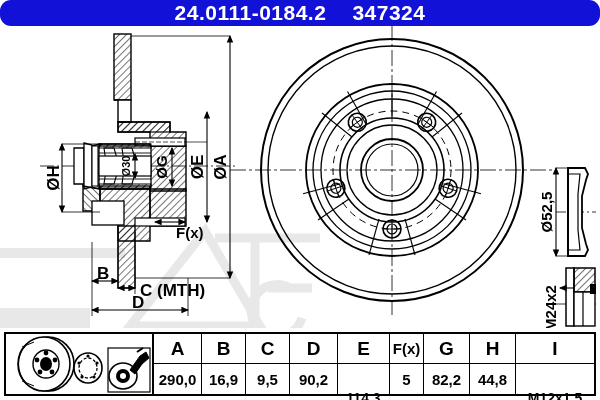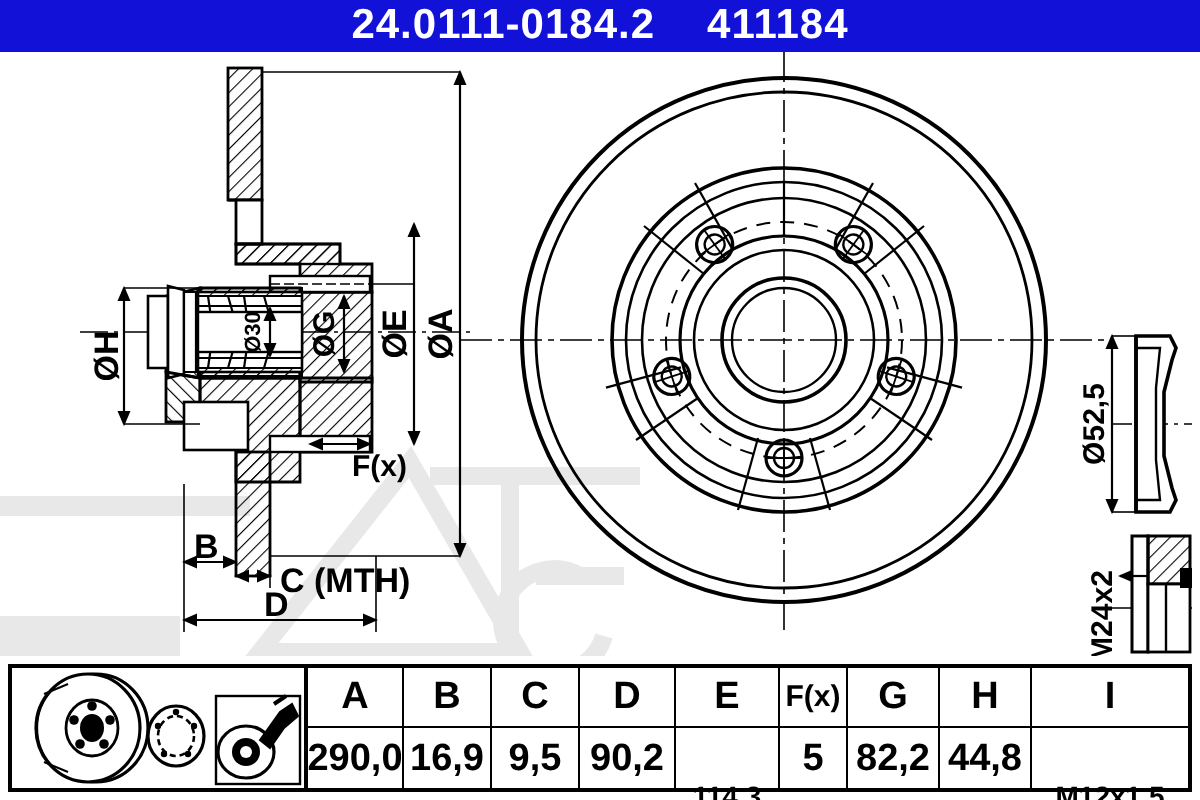--- a/index.html
+++ b/index.html
@@ -17,20 +17,21 @@
     overflow: hidden;
   }
 
   
   .header-bar {
     position: absolute; left: 0; top: 0;
     width: 600px; height: 26px;
     background: #1111d8;
     display: flex; align-items: center; justify-content: center;
     gap: 26px;
+    border-radius: 11px;
   }
   .header-bar .ht {
     color: #ffffff;
     font-size: 21px;
     font-weight: bold;
     letter-spacing: 0.5px;
     white-space: nowrap;
     font-family: "Liberation Sans", sans-serif;
   }
 
@@ -77,21 +78,21 @@
   .col .hd {
     flex: 0 0 30px;
     border-bottom: 1.5px solid #000;
     display: flex; align-items: center; justify-content: center;
     font-size: 19px; font-weight: bold; line-height: 1;
   }
   .col .hd.small { font-size: 15px; }
   .col .vl {
     flex: 1;
     display: flex; align-items: center; justify-content: center;
-    font-size: 19px; font-weight: bold; line-height: 1;
+    font-size: 15px; font-weight: bold; line-height: 1;
   }
   .col .vl.narrow { font-size: 14px; margin-top: 27px; }
 
   .w-a { width: 48px; }
   .w-b { width: 44px; }
   .w-c { width: 44px; }
   .w-d { width: 48px; }
   .w-e { width: 52px; }
   .w-f { width: 34px; }
   .w-g { width: 46px; }
@@ -99,21 +100,21 @@
   .w-i { flex: 1; }
   text { font-family: "Liberation Sans", sans-serif; }
 </style>
 </head>
 <body>
 
 <div id="page">
 
   <div class="header-bar">
     <span class="ht">24.0111-0184.2</span>
-    <span class="ht">411184</span>
+    <span class="ht">347324</span>
   </div>
 
 
   <div class="draw-area">
     <svg width="600" height="302" viewBox="0 0 600 302" xmlns="http://www.w3.org/2000/svg">
       <defs>
         <pattern id="hatch" width="5" height="5" patternTransform="rotate(45)" patternUnits="userSpaceOnUse">
           <line x1="0" y1="0" x2="0" y2="5" stroke="#000" stroke-width="1.1"></line>
         </pattern>
         <pattern id="hatch2" width="5" height="5" patternTransform="rotate(-45)" patternUnits="userSpaceOnUse">

